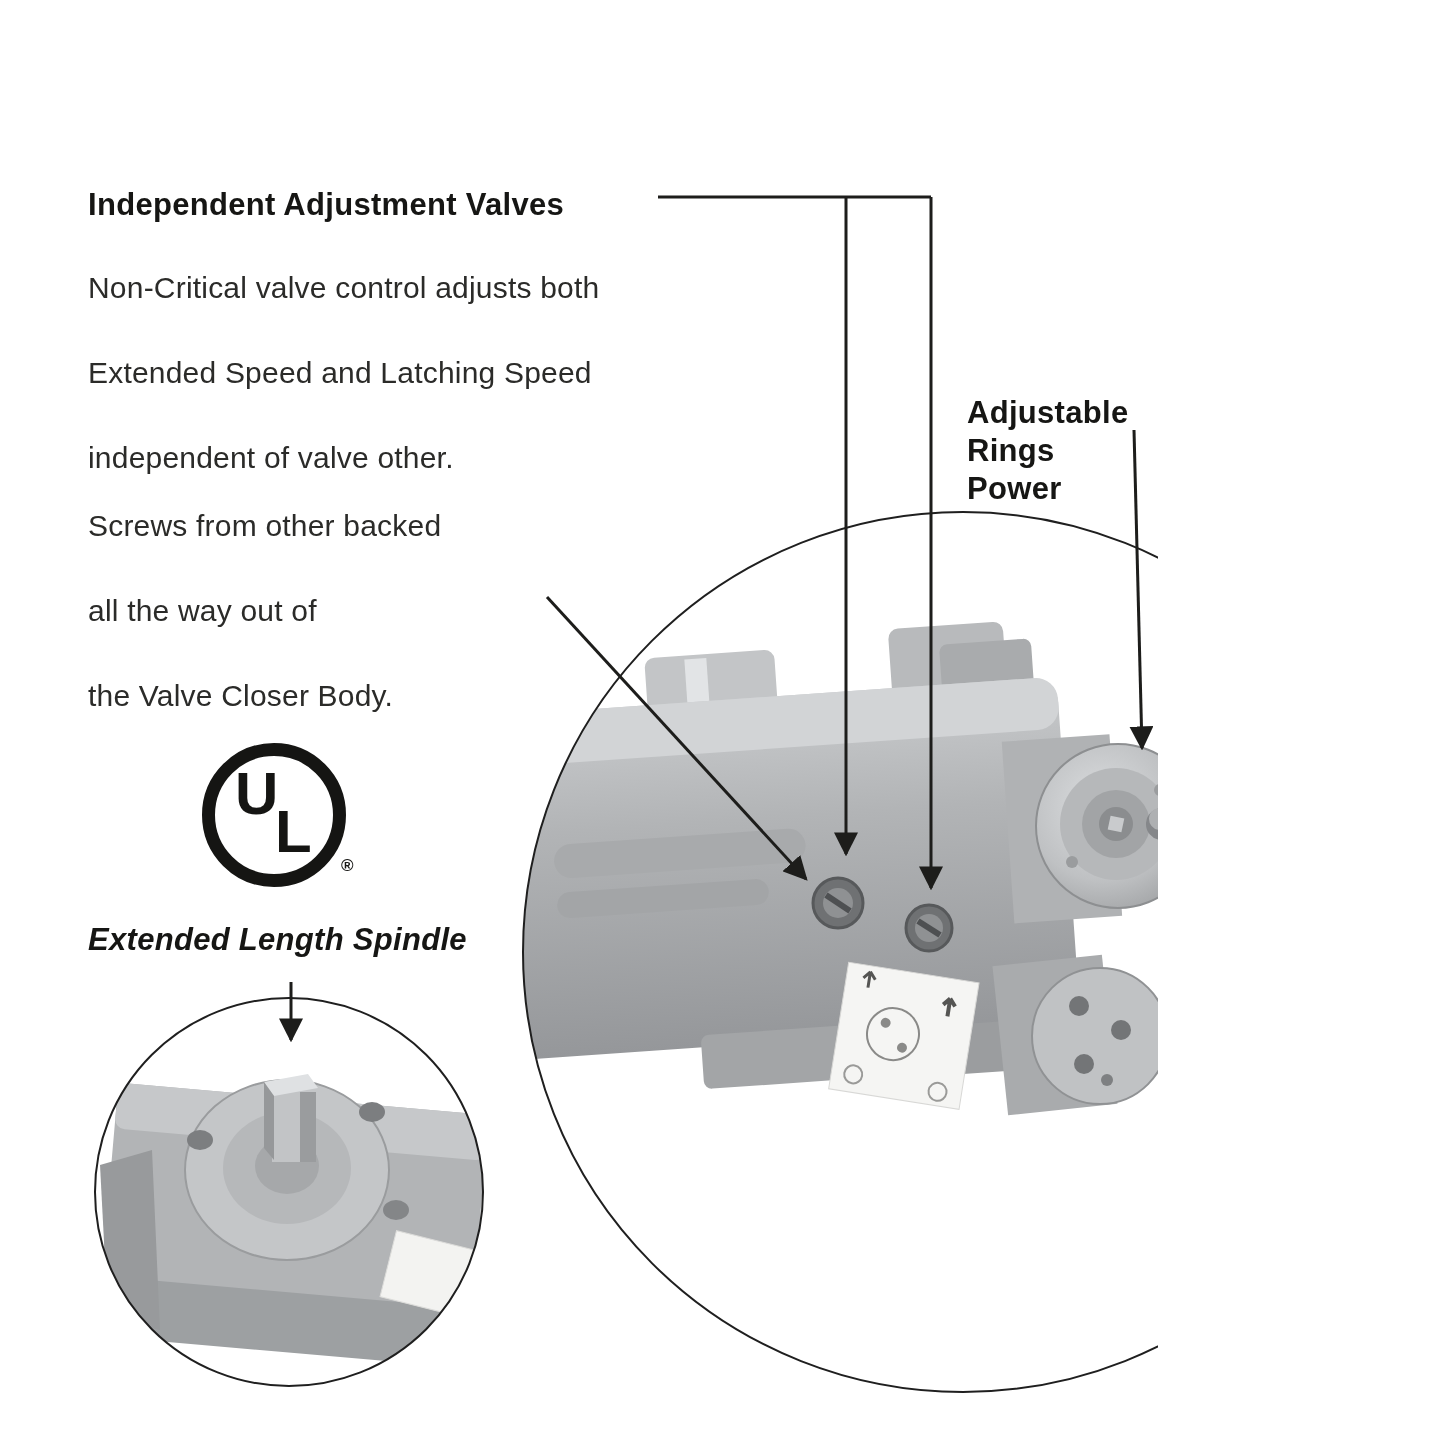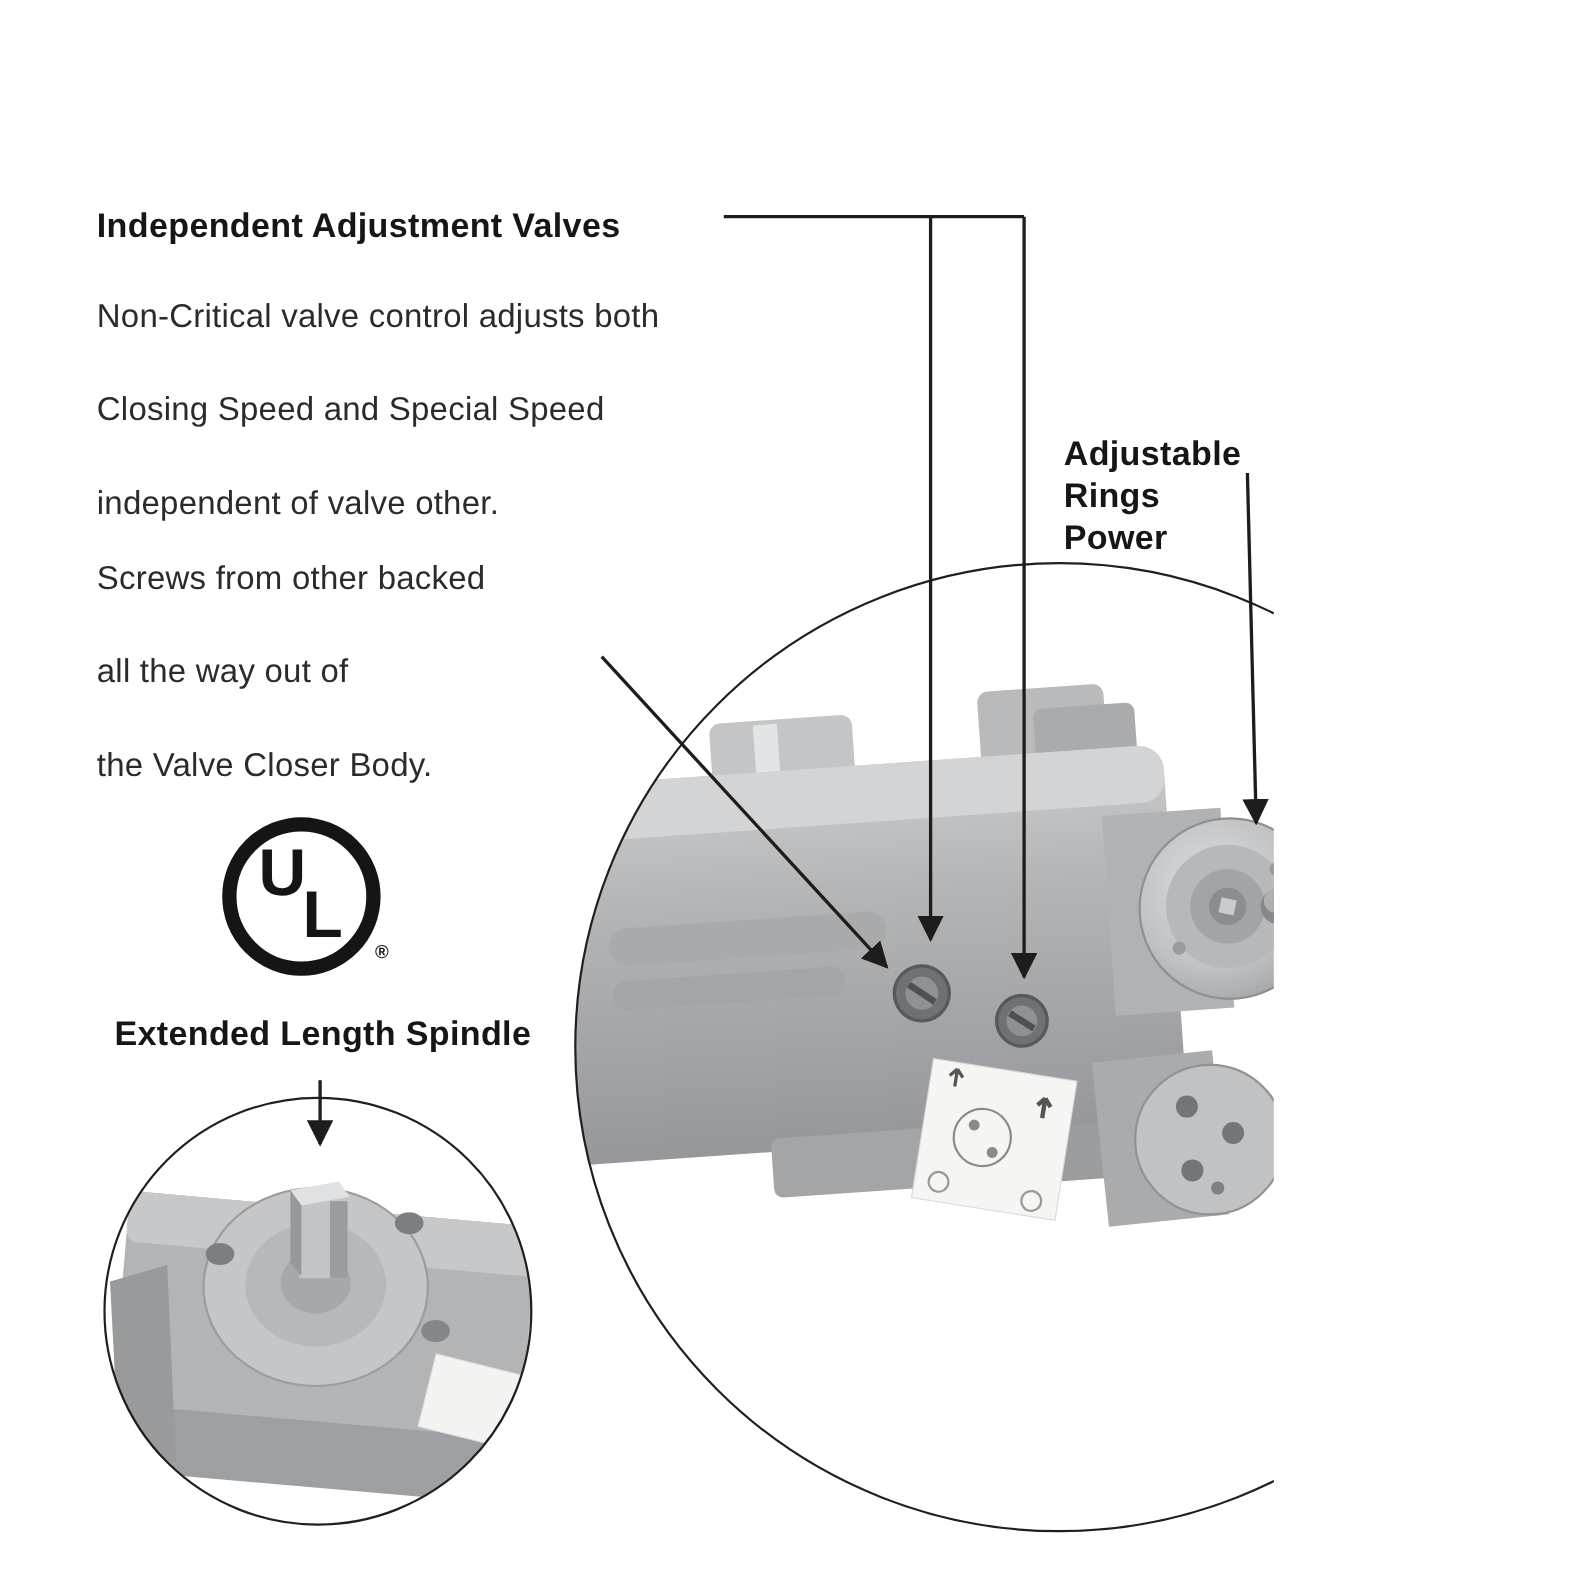--- a/index.html
+++ b/index.html
@@ -19,21 +19,21 @@
     margin-bottom: 9px; color: #161614;
   }
   .callout .callout-line {
     font-size: 30px; line-height: 43px; color: #2b2b29; letter-spacing: 0.2px; margin-top: 42px;
   }
   .callout-title-only .callout-title { margin-bottom: 0; }
 
   .pos-independent-valves { left: 88px; top: 186px; }
   .pos-spring-power      { left: 967px; top: 394px; }
   .pos-retaining-rings   { left: 88px;  top: 462px; }
-  .pos-spindle           { left: 104px;  top: 921px; }
+  .pos-spindle           { left: 88px;  top: 921px; font-style: italic; }
 
   .ul-logo {
     position: absolute; left: 202px; top: 743px;
     width: 144px; height: 144px;
     border: 13px solid #151513; border-radius: 50%;
     background: #ffffff;
   }
   .ul-logo .ul-letter { position: absolute; font-weight: bold; font-size: 60px; color: #151513; line-height: 1; }
   .ul-logo .ul-letter-u { left: 20px; top: 8px; }
   .ul-logo .ul-letter-l { left: 60px; top: 46px; }
@@ -175,21 +175,21 @@
       <path d="M931 197 V 888" marker-end="url(#arrow)"></path>
       <path d="M1134 430 L1142 748" marker-end="url(#arrow)"></path>
       <path d="M547 597 L806 879" marker-end="url(#arrow)"></path>
       <path d="M291 982 V 1040" marker-end="url(#arrow)"></path>
     </g>
   </svg>
 
   <div class="callout pos-independent-valves">
     <div class="callout-title">Independent Adjustment Valves</div>
     <div class="callout-line">Non-Critical valve control adjusts both</div>
-    <div class="callout-line">Closing Speed and Special Speed</div>
+    <div class="callout-line">Extended Speed and Latching Speed</div>
     <div class="callout-line">independent of valve other.</div>
   </div>
 
   <div class="callout callout-title-only pos-spring-power">
     <div class="callout-title">Adjustable Rings Power</div>
   </div>
 
   <div class="callout pos-retaining-rings">
     <div class="callout-line">Screws from other backed</div>
     <div class="callout-line">all the way out of</div>

